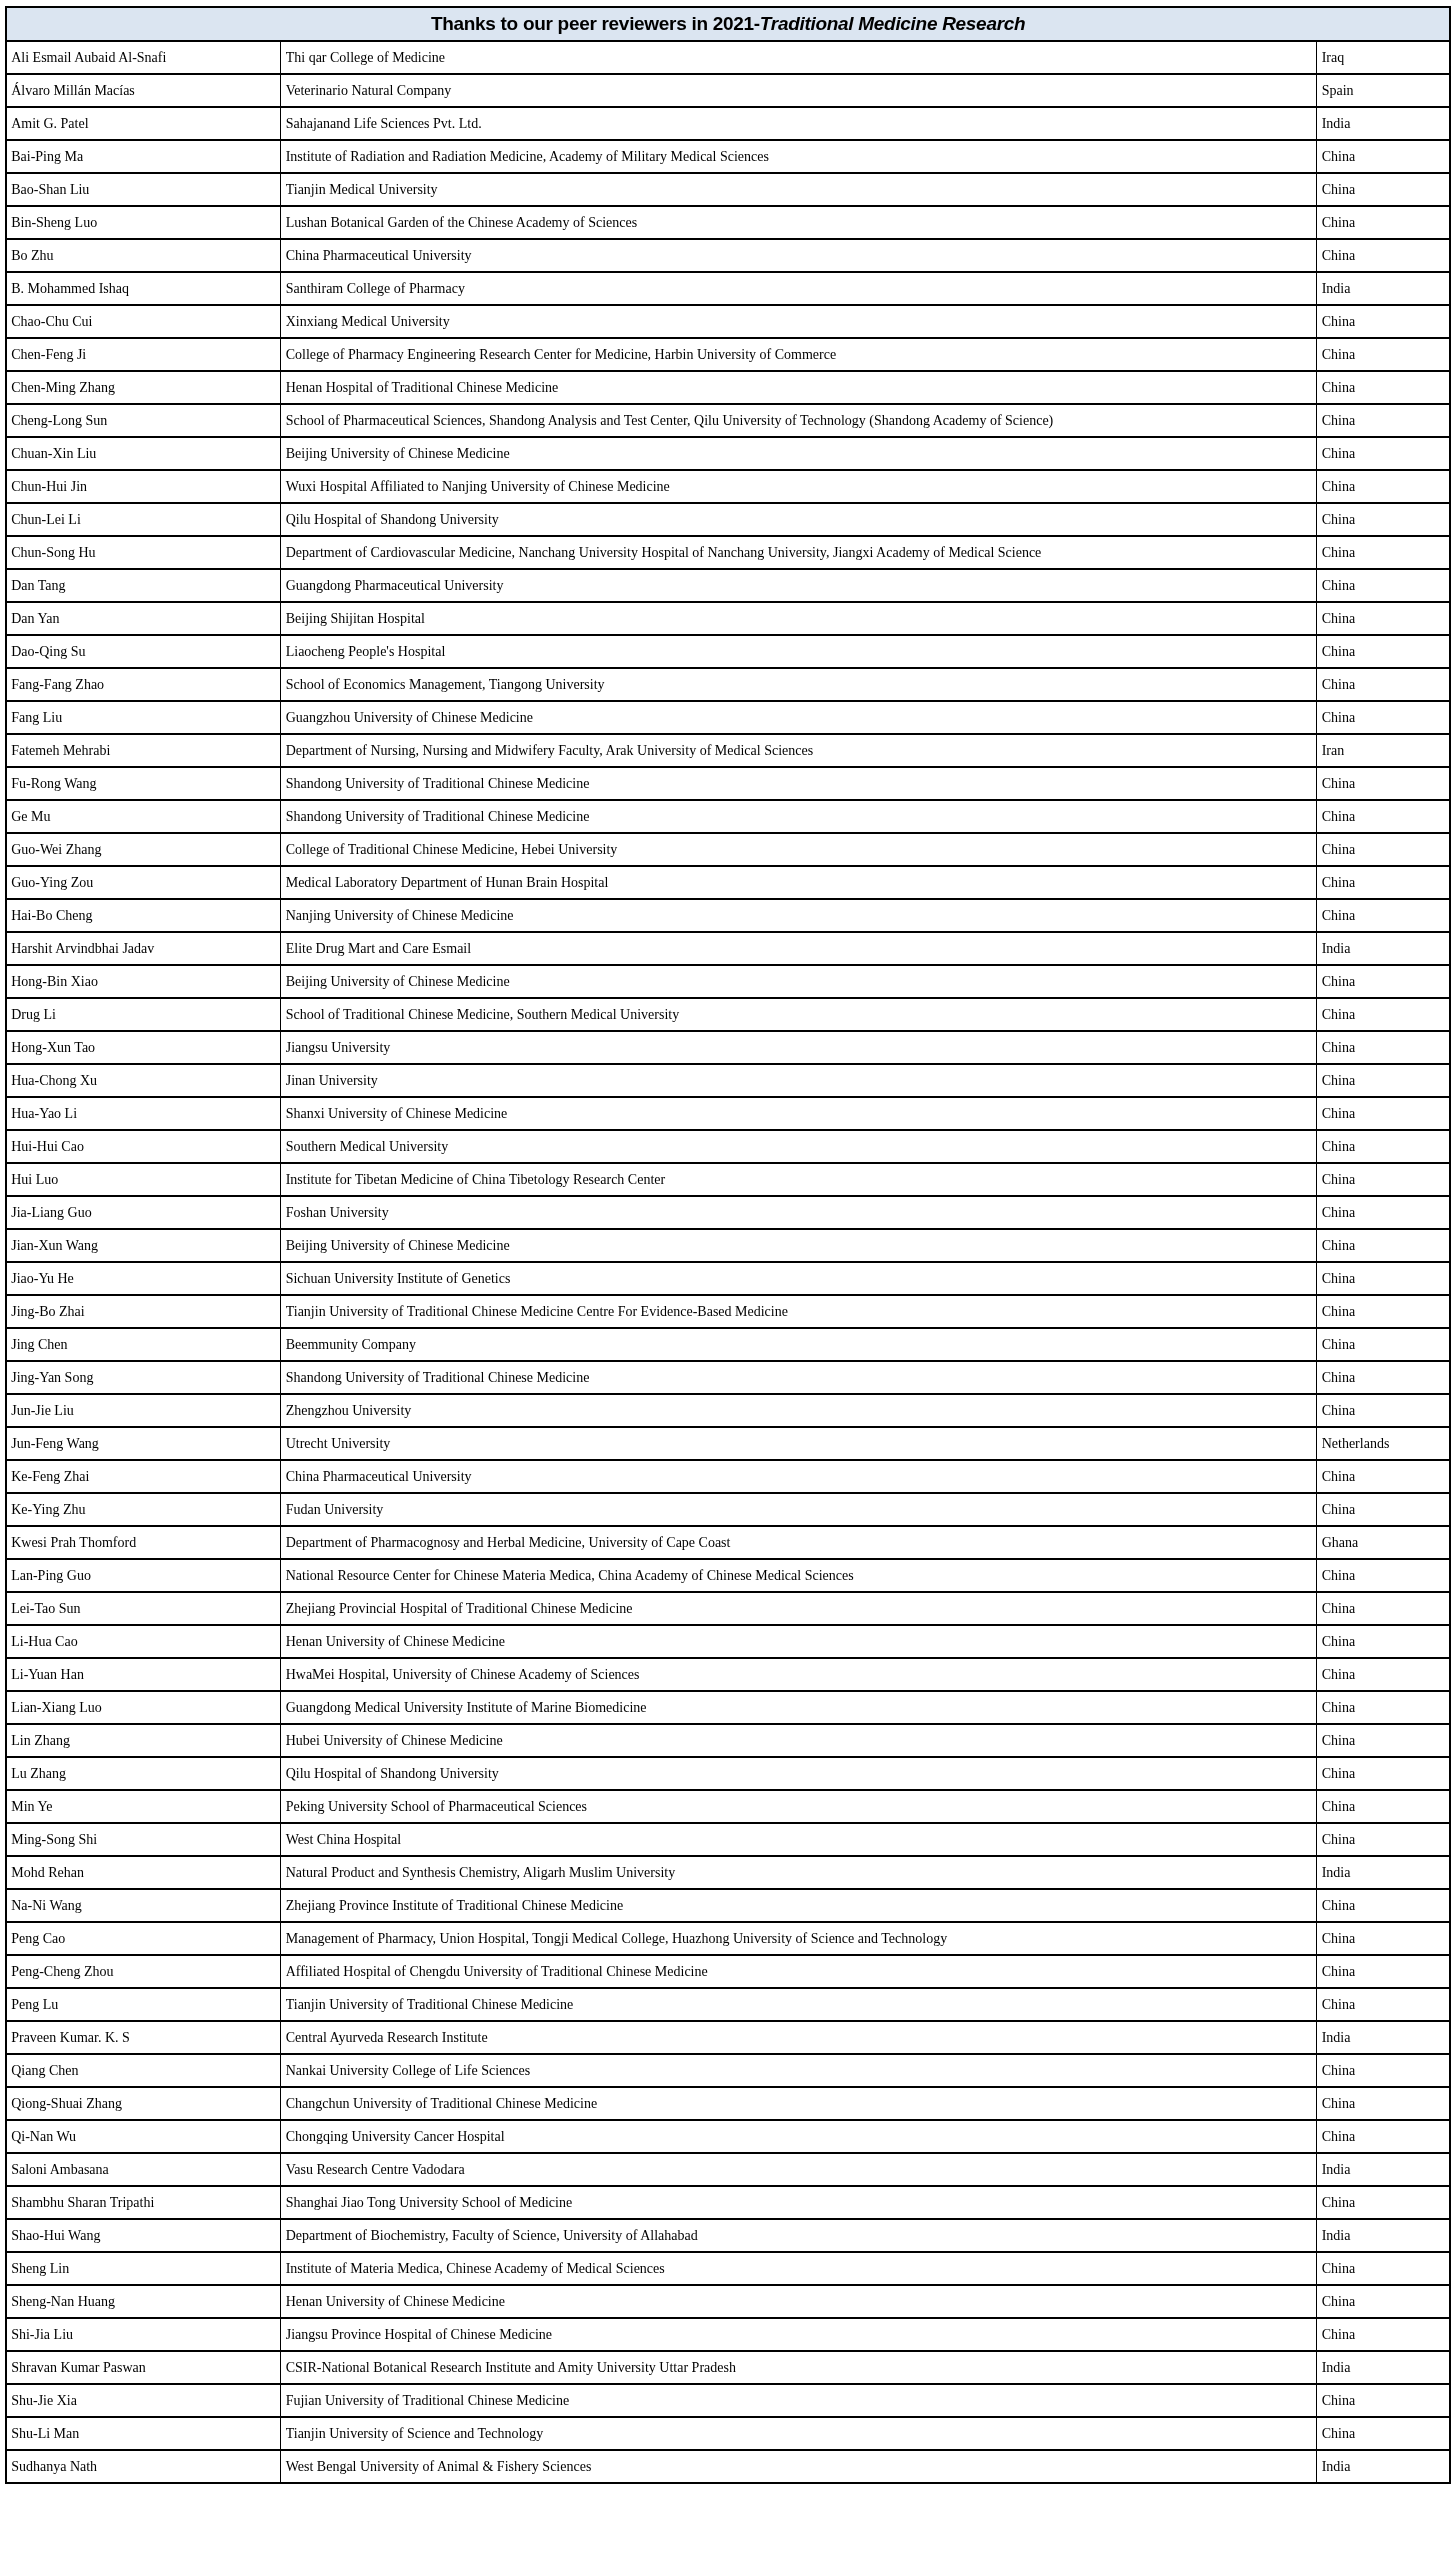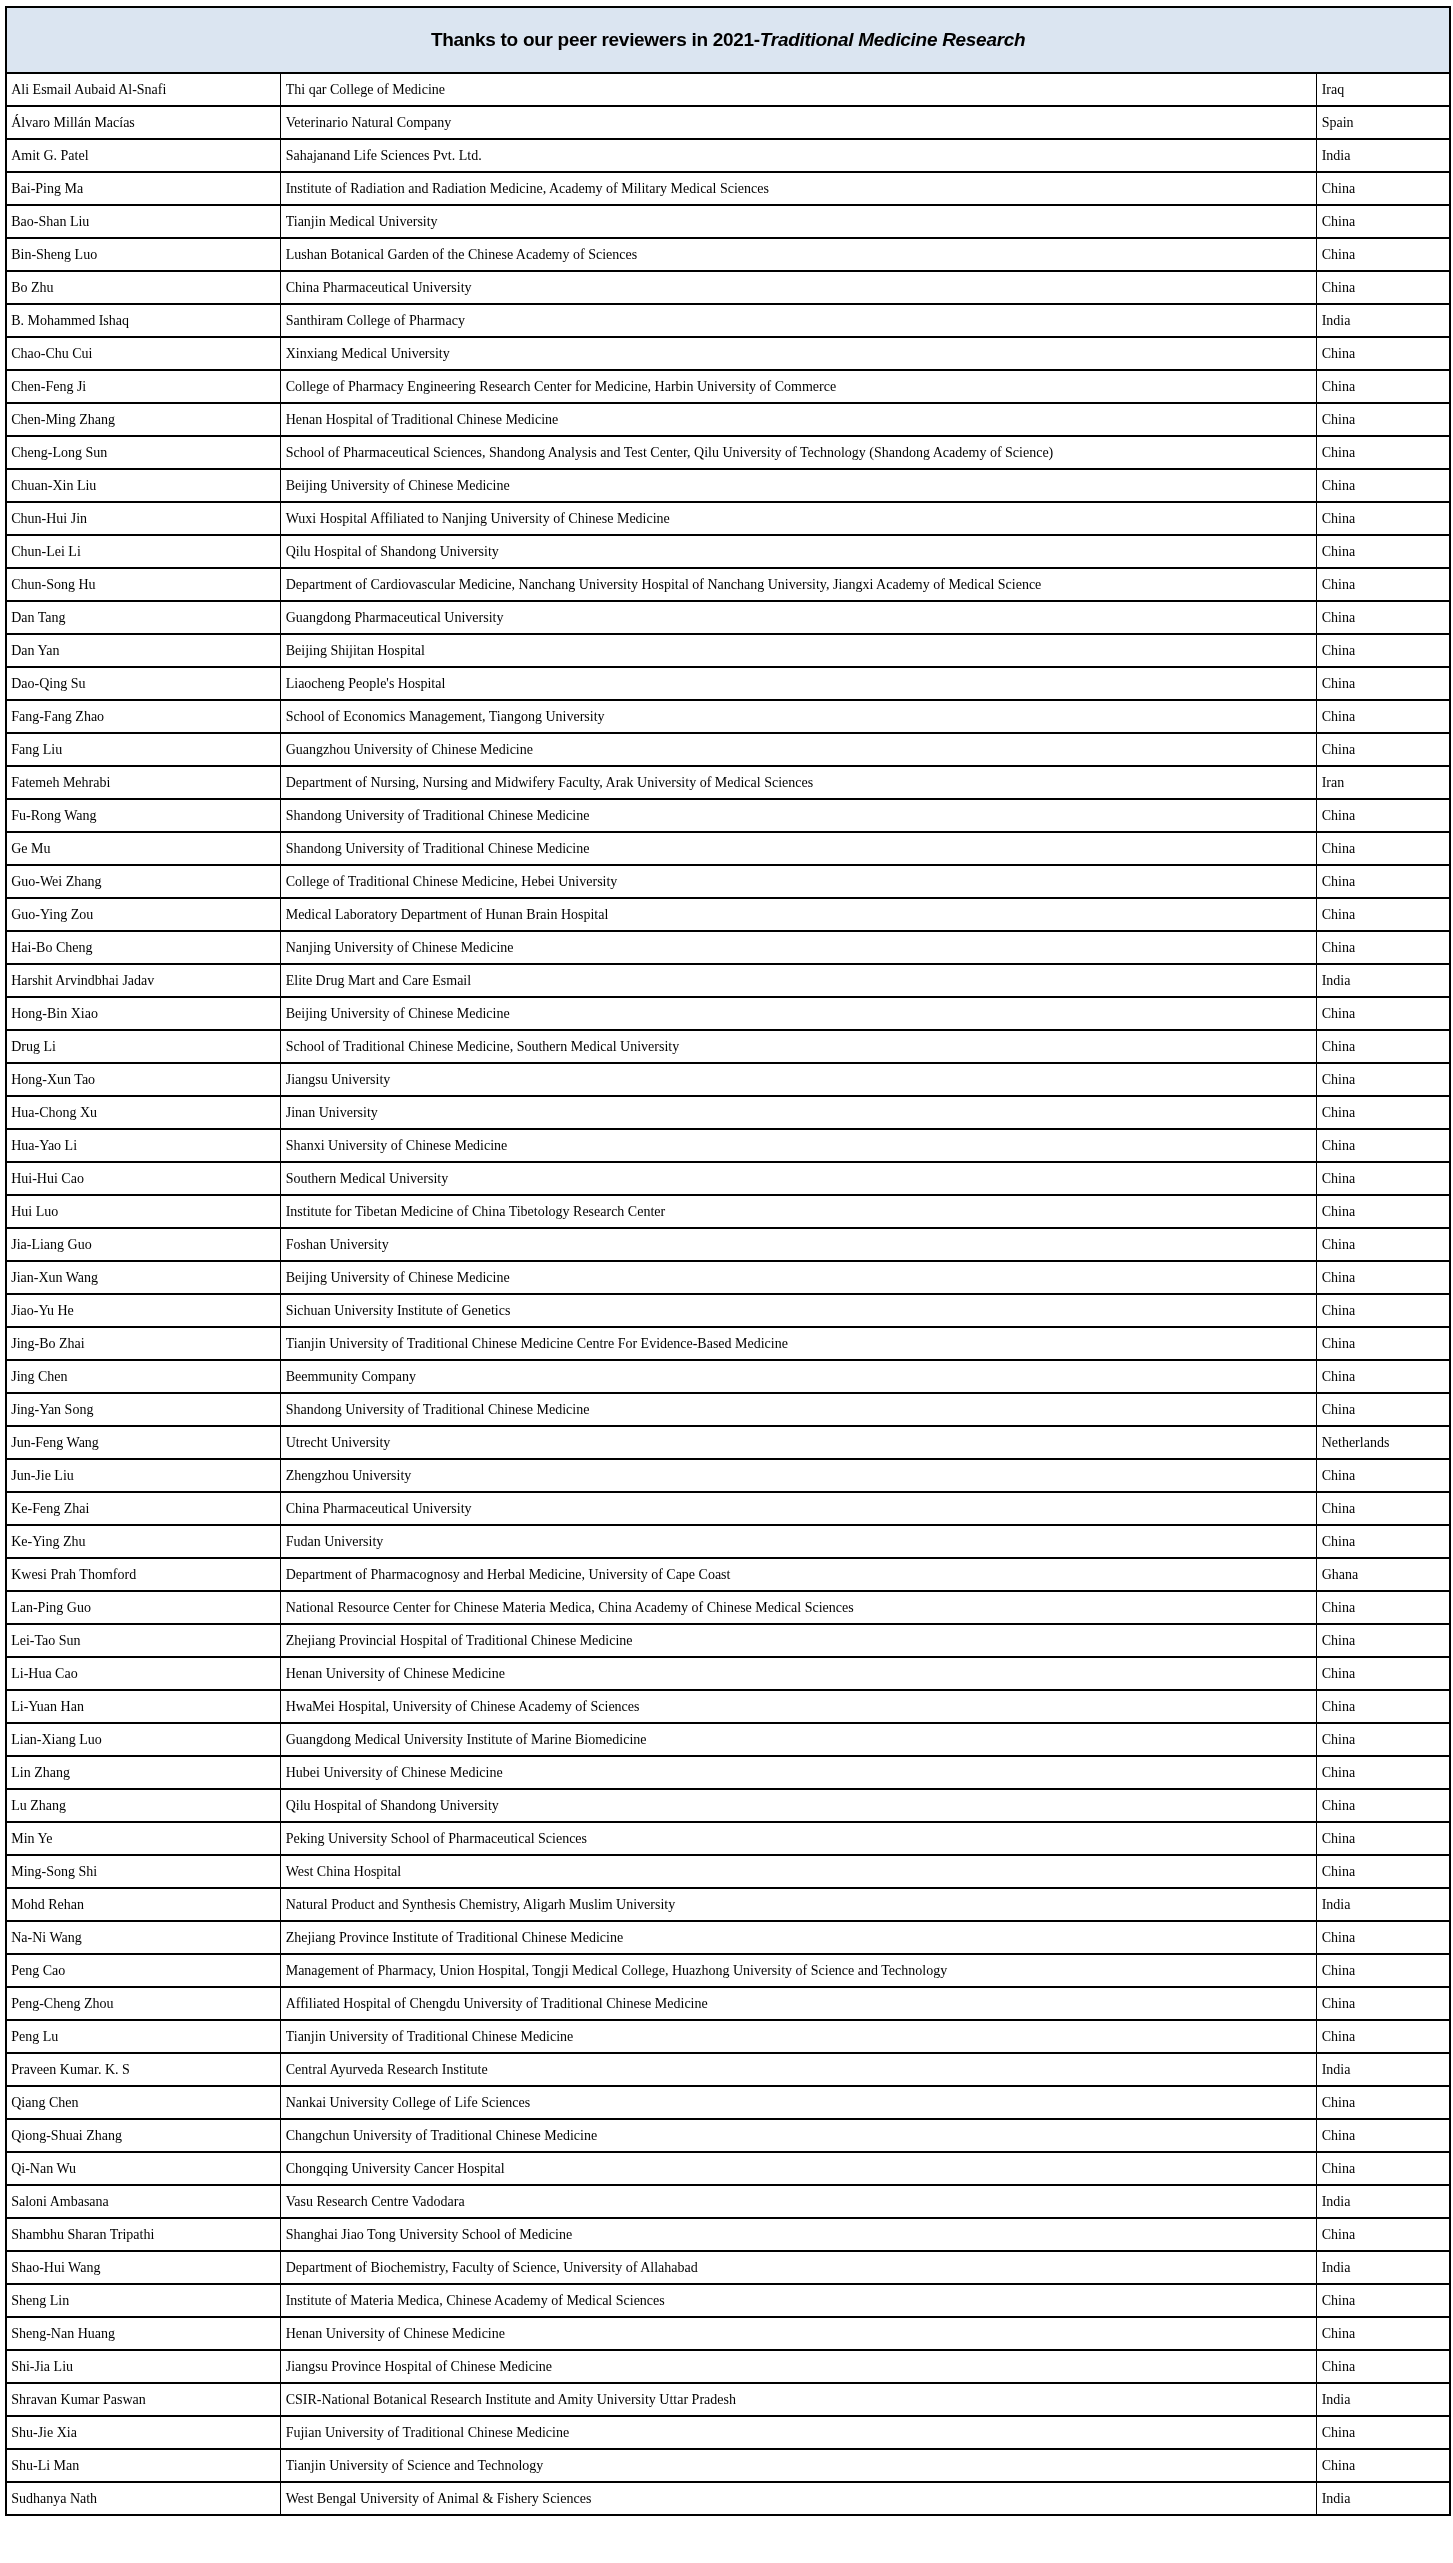--- a/index.html
+++ b/index.html
@@ -29,21 +29,21 @@
   th.title-cell {
     height: 32px;
     border: 2.6px solid #000000;
     border-bottom: 2.1px solid #000000;
     text-align: center;
     vertical-align: middle;
     font-family: "Liberation Sans", "DejaVu Sans", sans-serif;
     font-size: 19px;
     font-weight: bold;
     letter-spacing: -0.3px;
-    padding: 16px;
+    padding: 0;
   }
   th.title-cell .journal { font-style: italic; }
 
   table.reviewers td {
     height: 31px;
     border-top: 2.1px solid #000000;
     border-bottom: 2.1px solid #000000;
     border-left: 1px solid #000000;
     border-right: 1px solid #000000;
     vertical-align: middle;
@@ -272,28 +272,28 @@
           <td>Jing Chen</td>
           <td>Beemmunity Company</td>
           <td>China</td>
         </tr>
         <tr>
           <td>Jing-Yan Song</td>
           <td>Shandong University of Traditional Chinese Medicine</td>
           <td>China</td>
         </tr>
         <tr>
+          <td>Jun-Jie Liu</td>
+          <td>Zhengzhou University</td>
+          <td>China</td>
+        </tr>
+        <tr>
           <td>Jun-Feng Wang</td>
           <td>Utrecht University</td>
           <td>Netherlands</td>
-        </tr>
-        <tr>
-          <td>Jun-Jie Liu</td>
-          <td>Zhengzhou University</td>
-          <td>China</td>
         </tr>
         <tr>
           <td>Ke-Feng Zhai</td>
           <td>China Pharmaceutical University</td>
           <td>China</td>
         </tr>
         <tr>
           <td>Ke-Ying Zhu</td>
           <td>Fudan University</td>
           <td>China</td>

